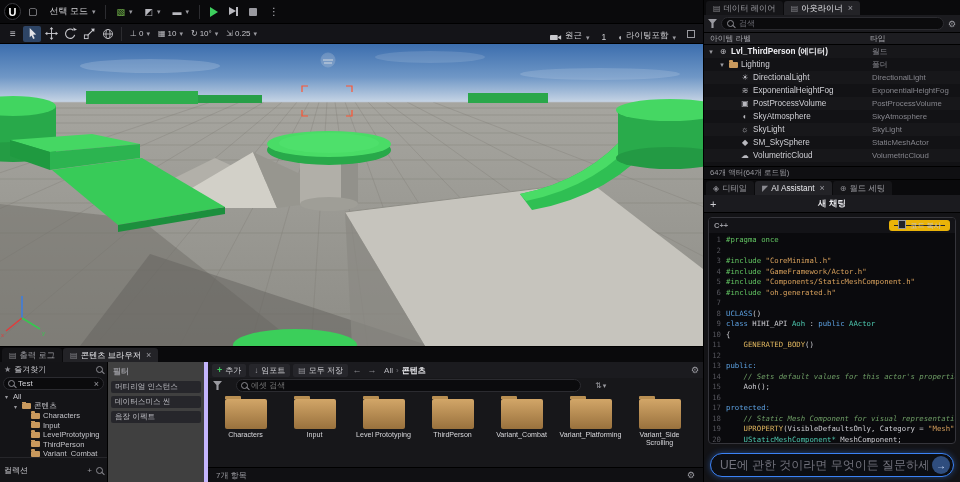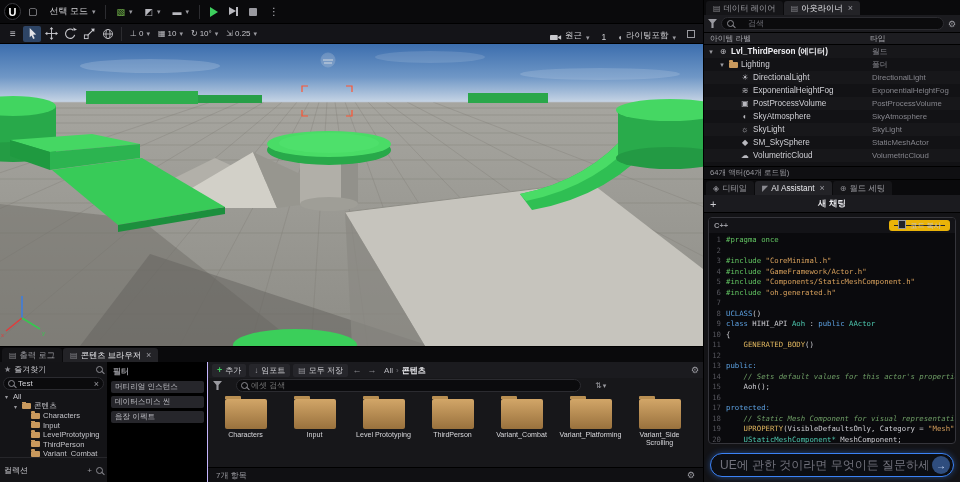--- a/index.html
+++ b/index.html
@@ -42,21 +42,21 @@
   
   .tabbar{height:15px;background:#0a0a0c;display:flex;align-items:flex-end;gap:1px;padding-left:2px}
   .tab{display:flex;align-items:center;gap:3px;padding:0 7px;font-size:8.3px;color:#97979d;background:#151518;border-radius:3px 3px 0 0;height:14px;white-space:nowrap}
   .tab.active{background:#232327;color:#e8e8ec}
   .tabico{font-size:8px;color:#8a8a90}
   .tclose{font-size:9px;color:#9a9aa0;margin-left:2px}
 
   
   .outliner{flex:none;height:179px;display:flex;flex-direction:column;background:#121215}
   .osearch{height:17px;display:flex;align-items:center;gap:4px;padding:2px 4px;background:#1b1b1f}
-  .searchpill{flex:1;height:13px;background:#0b0b0d;border:1px solid #2b2b30;border-radius:7px;display:flex;align-items:center;gap:14px;padding:0 5px;min-width:0}
+  .searchpill{flex:1;height:13px;background:#0b0b0d;border:1px solid #2b2b30;border-radius:7px;display:flex;align-items:center;gap:5px;padding:0 5px;min-width:0}
   .searchpill input{flex:1;background:none;border:none;outline:none;color:#d5d5da;font-size:8px;min-width:0;width:100%}
   .searchpill input::placeholder{color:#6e6e76}
   .gearic{color:#9a9aa0;font-size:9px}
   .ohead{height:13px;background:#1d1d21;border-top:1px solid #000;border-bottom:1px solid #000;display:flex;align-items:center;padding:0 6px;font-size:7.8px;color:#a8a8ae}
   .oh-type{margin-left:auto;width:84px;flex:none}
   .otree{flex:1;overflow:hidden}
   .o-row{display:flex;align-items:center;height:13px;font-size:8.2px;color:#cfcfd4;gap:3px;padding-right:4px}
   .o-row:nth-child(odd){background:#17171a}
   .o-row.bold .o-label{color:#f0f0f4;font-weight:bold}
   .o-arrow{width:8px;font-size:7px;color:#9a9aa0;text-align:center;flex:none}
@@ -97,21 +97,21 @@
   .cb-sources{width:108px;background:#141417;border-right:1px solid #000;display:flex;flex-direction:column;flex:none}
   .cb-srow{display:flex;align-items:center;gap:3px;padding:0 4px;height:14px;font-size:8px;color:#c3c3c8;flex:none}
   .star{color:#8a8a90;font-size:8px}
   .dim{color:#9a9aa0}
   .cb-search{margin:1px 3px;height:13px;background:#0b0b0d;border:1px solid #2b2b30;border-radius:7px;display:flex;align-items:center;gap:3px;padding:0 4px;flex:none;min-width:0}
   .cb-search input{flex:1;background:none;border:none;outline:none;color:#d5d5da;font-size:8px;min-width:0;width:100%}
   .cb-tree{flex:1;overflow:hidden;padding-top:1px}
   .t-row{display:flex;align-items:center;gap:3px;height:9.5px;font-size:7.6px;color:#c3c3c8;white-space:nowrap;overflow:hidden}
   .t-arrow{width:7px;font-size:6px;color:#9a9aa0;text-align:center;flex:none}
   .cb-collections{display:flex;align-items:center;gap:4px;padding:12px 4px;height:14px;font-size:8px;color:#c3c3c8;border-top:1px solid #26262a;margin-top:auto;flex:none}
-  .cb-filtercol{width:100px;background:#000000;border-right:1px solid #c4b5fd;padding:2px 3px;flex:none}
+  .cb-filtercol{width:100px;background:#404040;border-right:4px solid #c4b5fd;padding:2px 3px;flex:none}
   .filter-head{font-size:8px;color:#9a9aa0;font-weight:bold;padding:2px 2px 4px}
   .filter-pill{height:12px;background:#26262b;border-radius:2px;margin-bottom:3px;display:flex;align-items:center;padding:0 4px;font-size:7.6px;color:#bcbcc2;white-space:nowrap;overflow:hidden}
   .cb-assets{flex:1;display:flex;flex-direction:column;background:#17171a;min-width:0}
   .cb-toolbar{height:16px;display:flex;align-items:center;gap:3px;padding:0 4px;background:#1b1b1f;flex:none}
   .cb-btn{display:flex;align-items:center;gap:3px;height:13px;padding:0 5px;background:#26262b;border:none;border-radius:2px;font-size:8px;color:#d0d0d5;white-space:nowrap}
   .cb-btn .plus{color:#3ecf5e;font-weight:bold;font-size:9px}
   .nav-arrow{width:12px;text-align:center;color:#8a8a90;font-size:9px}
   .breadcrumb{display:flex;align-items:center;gap:3px;font-size:8px;color:#b9b9bf;margin-left:3px}
   .crumb-sep{color:#6e6e76}
   .crumb.cur{color:#eeeef2;font-weight:bold}

